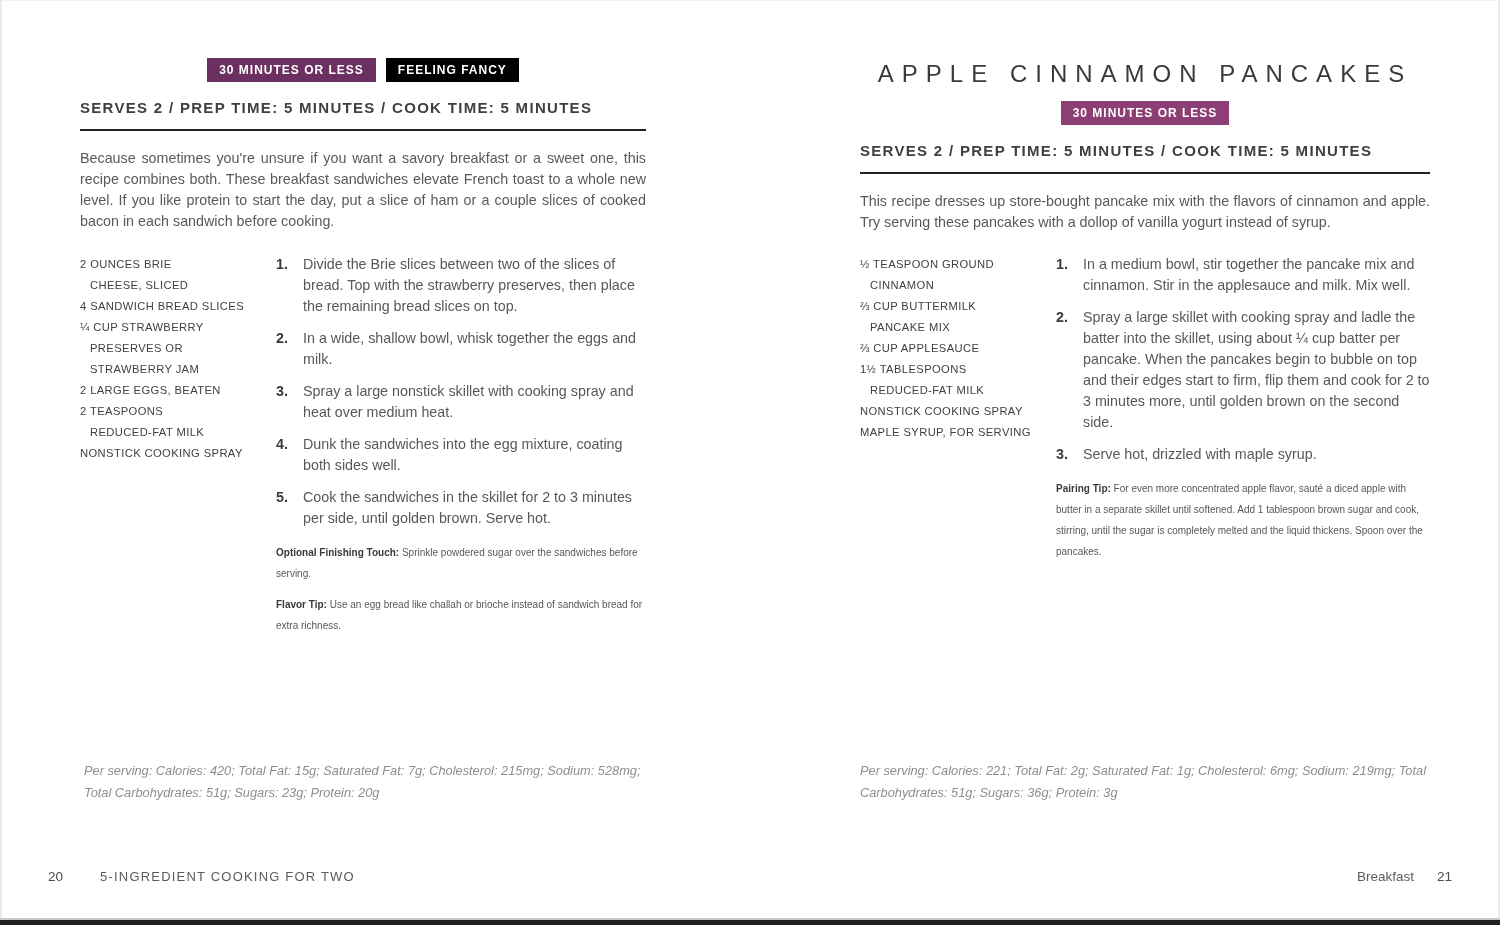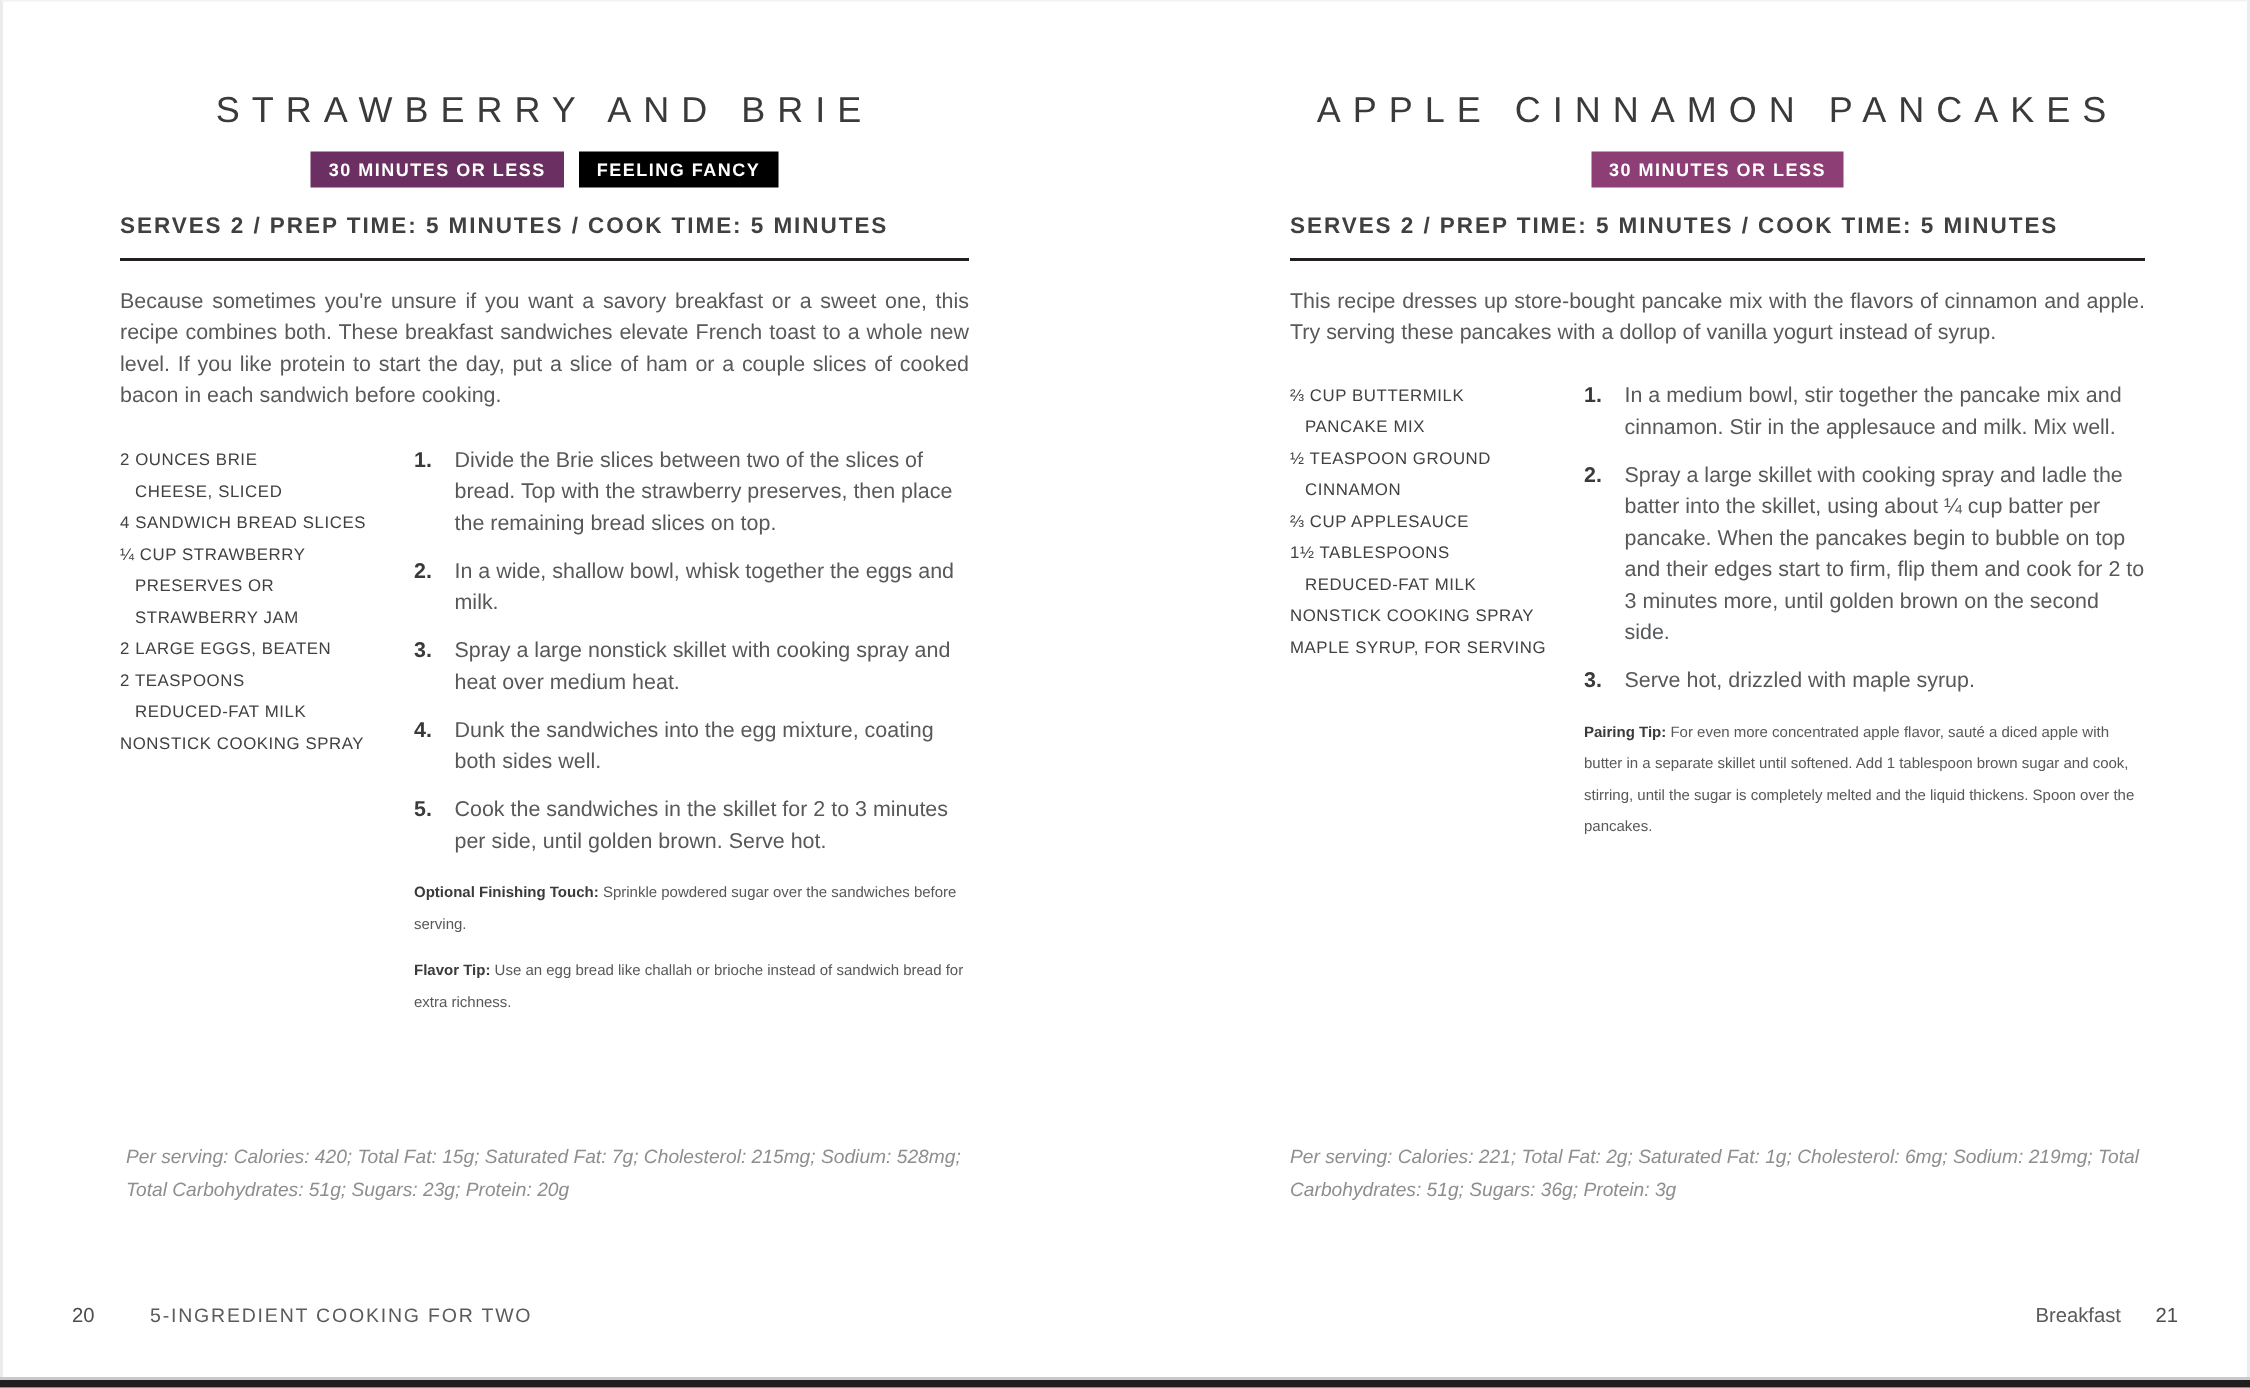--- a/index.html
+++ b/index.html
@@ -56,21 +56,20 @@
   .footer-left { left:48px; display:flex; gap:37px; align-items:baseline; }
   .footer-left .book-title { letter-spacing:1.2px; color:#5b5b5d; font-size:13px; }
   .footer-right { right:48px; display:flex; gap:23px; align-items:baseline; }
   .footer-right .section { color:#5b5b5d; font-size:13.5px; }
 </style>
 </head>
 <body>
 
 <div class="col col-left">
   <div class="recipe-title">
-    <div>STRAWBERRY AND BRIE</div>
   </div>
   <div class="badges">
     <span class="badge" style="background: rgb(107, 47, 97);">30 MINUTES OR LESS</span>
     <span class="badge" style="background: #000000;">FEELING FANCY</span>
   </div>
   <div class="serves">SERVES 2 / PREP TIME: 5 MINUTES / COOK TIME: 5 MINUTES</div>
   <hr class="rule">
   <div class="intro">Because sometimes you're unsure if you want a savory breakfast or a sweet one, this recipe combines both. These breakfast sandwiches elevate French toast to a whole new level. If you like protein to start the day, put a slice of ham or a couple slices of cooked bacon in each sandwich before cooking.</div>
   <div class="cols">
     <div class="ingredients">
@@ -136,26 +135,26 @@
   </div>
   <div class="badges">
     <span class="badge" style="background: rgb(141, 62, 116);">30 MINUTES OR LESS</span>
   </div>
   <div class="serves">SERVES 2 / PREP TIME: 5 MINUTES / COOK TIME: 5 MINUTES</div>
   <hr class="rule">
   <div class="intro">This recipe dresses up store-bought pancake mix with the flavors of cinnamon and apple. Try serving these pancakes with a dollop of vanilla yogurt instead of syrup.</div>
   <div class="cols">
     <div class="ingredients">
         <div class="ing">
+          <div class="ing-line">½ TEASPOON GROUND</div>
+          <div class="ing-line cont">CINNAMON</div>
+        </div>
+        <div class="ing">
           <div class="ing-line">⅔ CUP BUTTERMILK</div>
           <div class="ing-line cont">PANCAKE MIX</div>
-        </div>
-        <div class="ing">
-          <div class="ing-line">½ TEASPOON GROUND</div>
-          <div class="ing-line cont">CINNAMON</div>
         </div>
         <div class="ing">
           <div class="ing-line">⅔ CUP APPLESAUCE</div>
         </div>
         <div class="ing">
           <div class="ing-line">1½ TABLESPOONS</div>
           <div class="ing-line cont">REDUCED-FAT MILK</div>
         </div>
         <div class="ing">
           <div class="ing-line">NONSTICK COOKING SPRAY</div>

